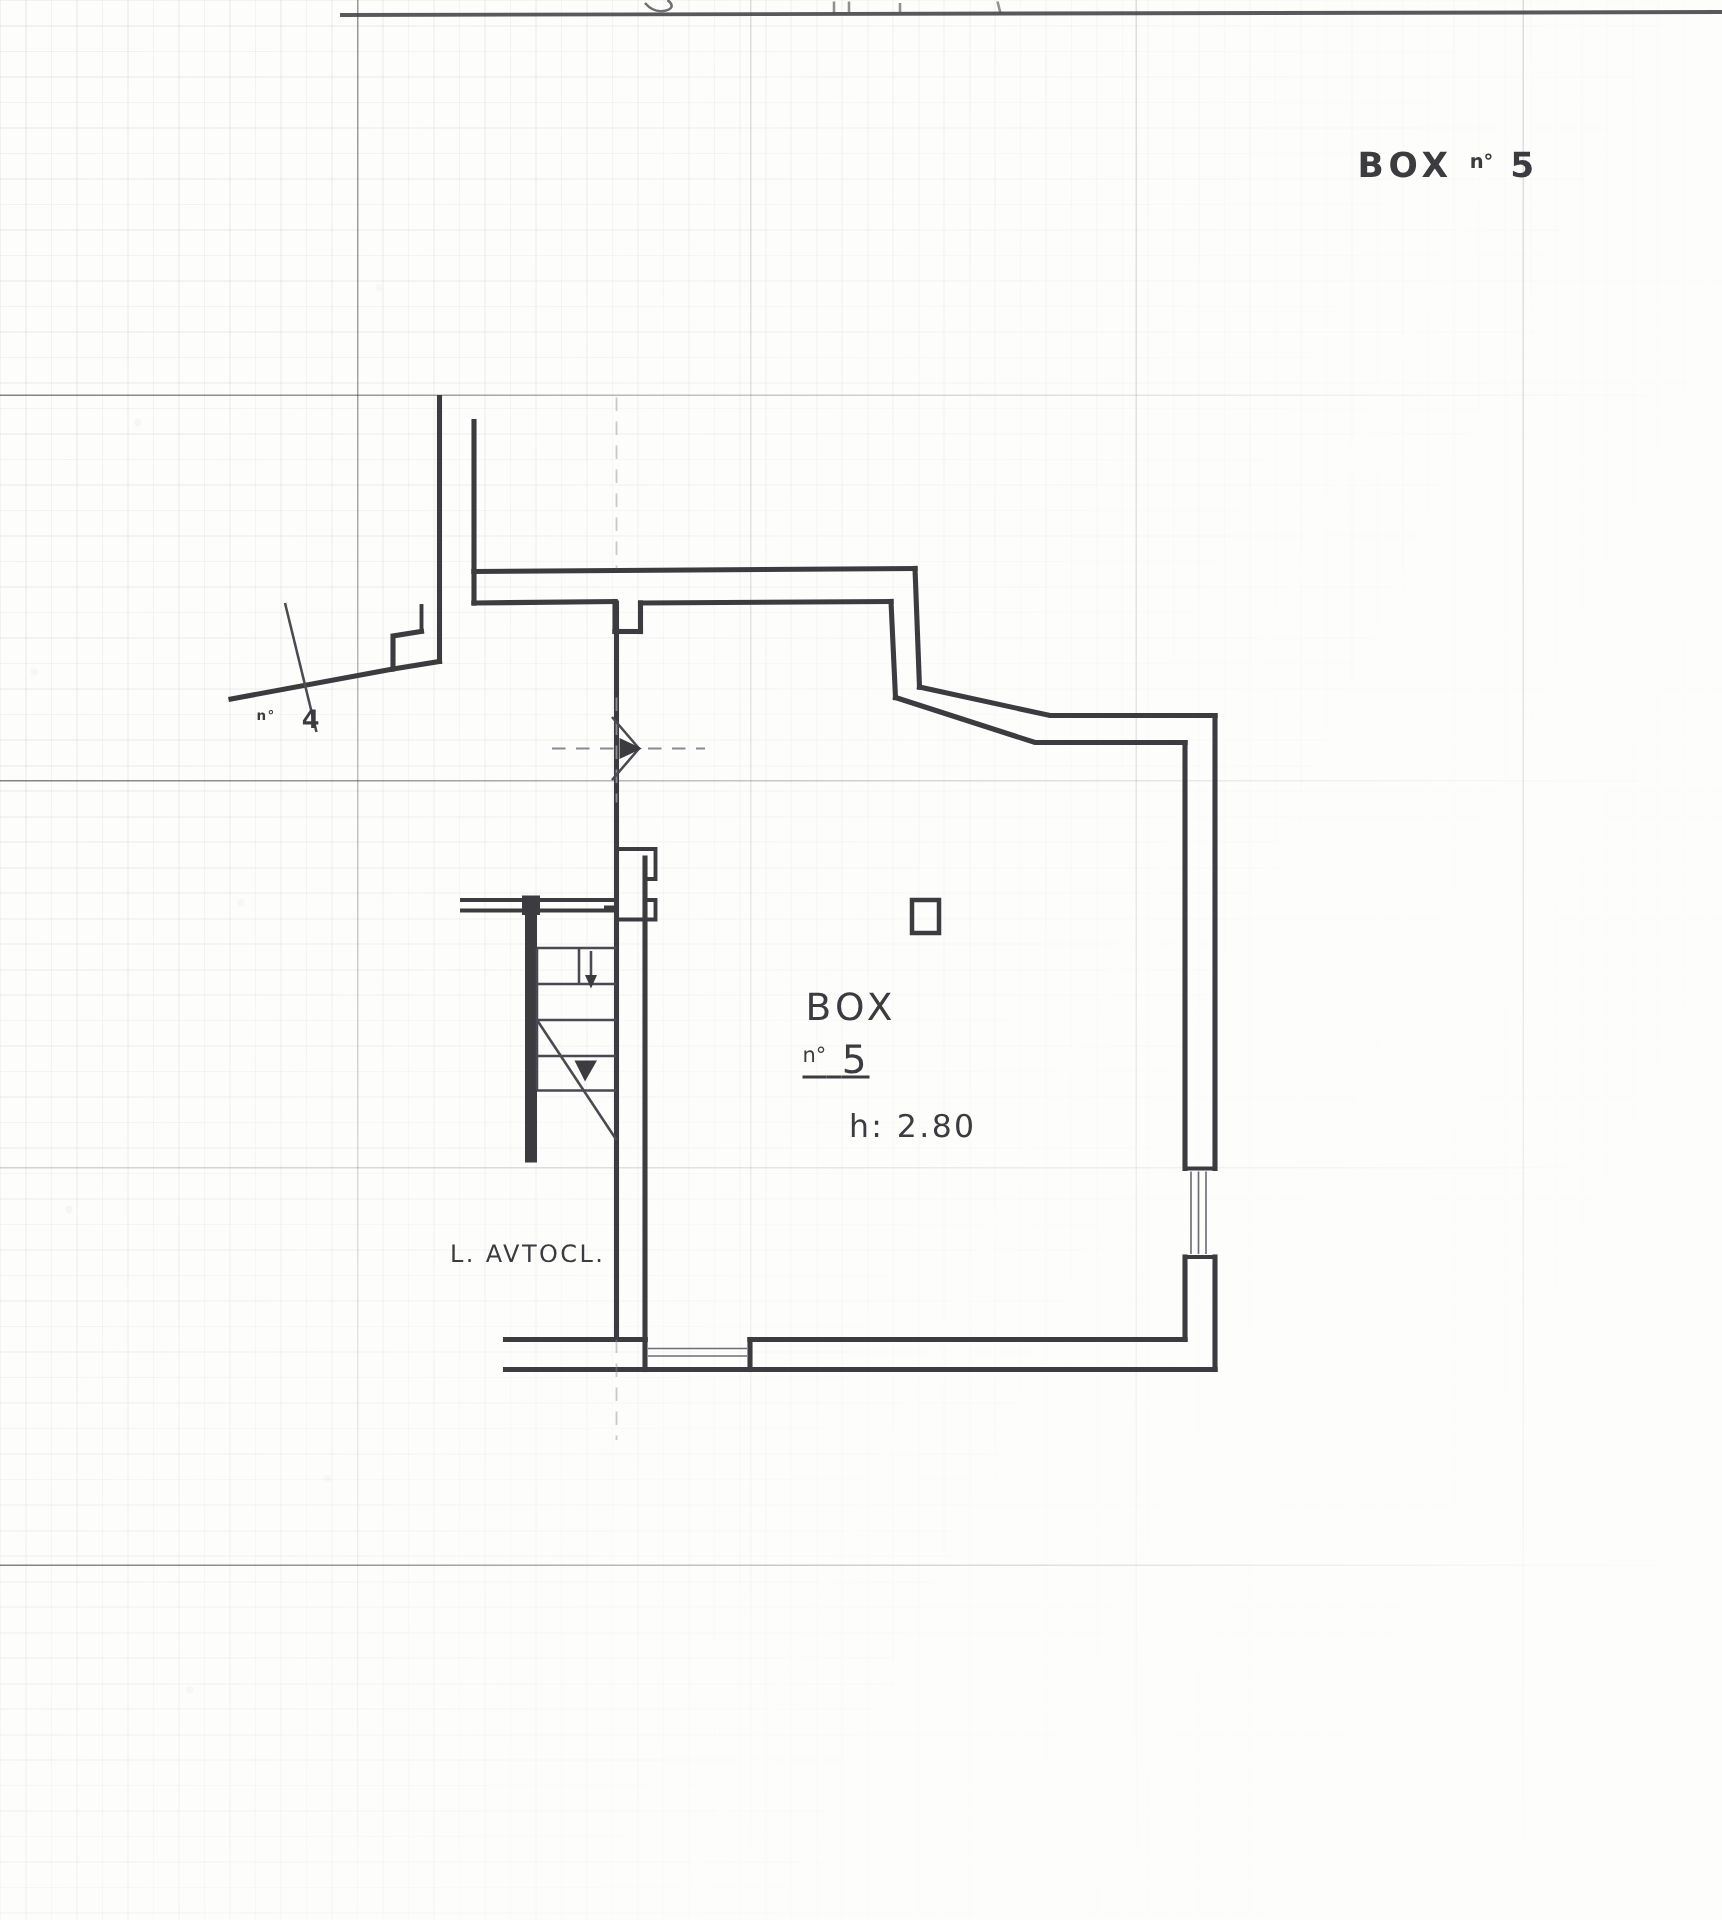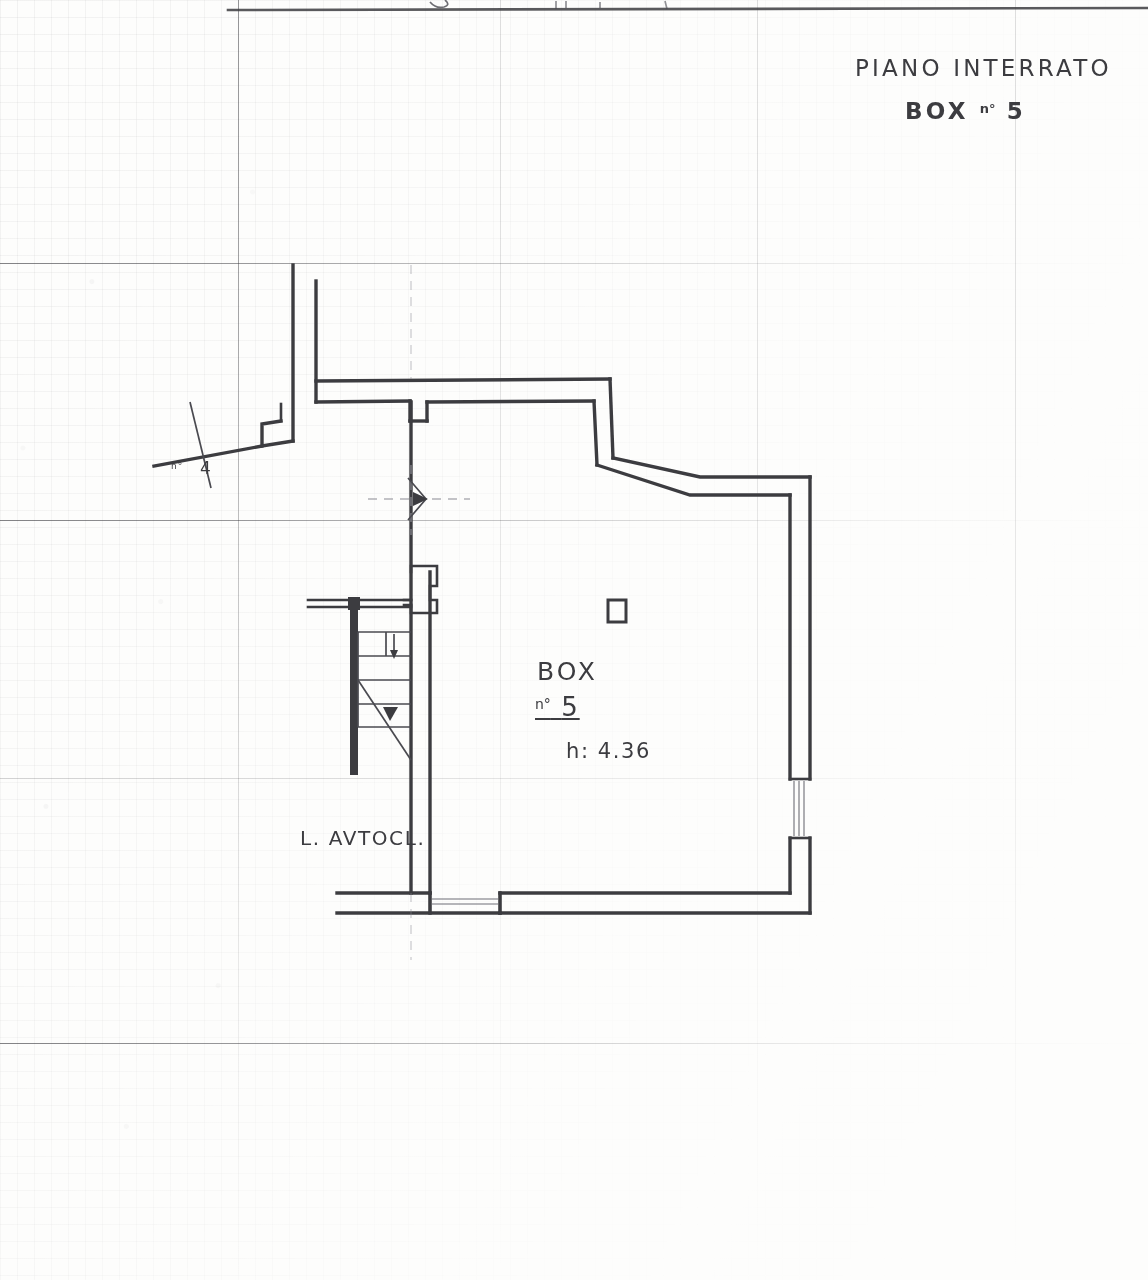--- a/index.html
+++ b/index.html
@@ -160,28 +160,28 @@
     vertical-align: 7px;
     letter-spacing: 0;
   }
   #room-height {
     left: 566px; top: 739px;
     font-size: 21px;
     letter-spacing: 1.6px;
   }
   #label-autocl {
     left: 300px; top: 826px;
-    font-size: 20px;
+    font-size: 16px;
     letter-spacing: 1.6px;
   }
   #label-n4 {
-    left: 171px; top: 458px;
+    left: 171px; top: 470px;
     font-size: 15px;
     letter-spacing: 1px;
-    font-weight: normal;
+    font-weight: bold;
   }
   #label-n4 .sup {
     font-size: 9px;
     vertical-align: 5px;
   }
   #label-n4 .num {
     margin-left: 11px;
     font-size: 17px;
   }
 </style>
@@ -321,36 +321,35 @@
       <rect x="608" y="600" width="18" height="22" fill="none" stroke="#3c3c40" stroke-width="3"></rect>
     </g>
 
     <g opacity="0.45">
       <path class="dash" d="M 411 265 L 411 379" stroke-width="1"></path>
       <path class="dash" d="M 411 893 L 411 960" stroke-width="1"></path>
     </g>
 
   </svg>
 
-  <div class="hand" id="title-line1">PIANO INTERRATO</div>
 
   <div class="hand" id="title-line2">
     <span>BOX</span>
     <span class="sup">n°</span>
     <span>5</span>
   </div>
 
   <div class="hand" id="room-name">BOX</div>
 
   <div class="hand" id="room-number">
     <span class="sup">n°</span>
     <span>5</span>
   </div>
 
-  <div class="hand" id="room-height">h: 4.36</div>
+  <div class="hand" id="room-height">h: 2.80</div>
 
   <div class="hand" id="label-autocl">L. AVTOCL.</div>
 
   <div class="hand" id="label-n4">
     <span class="sup">n°</span>
     <span class="num">4</span>
   </div>
 
 </div>
 

